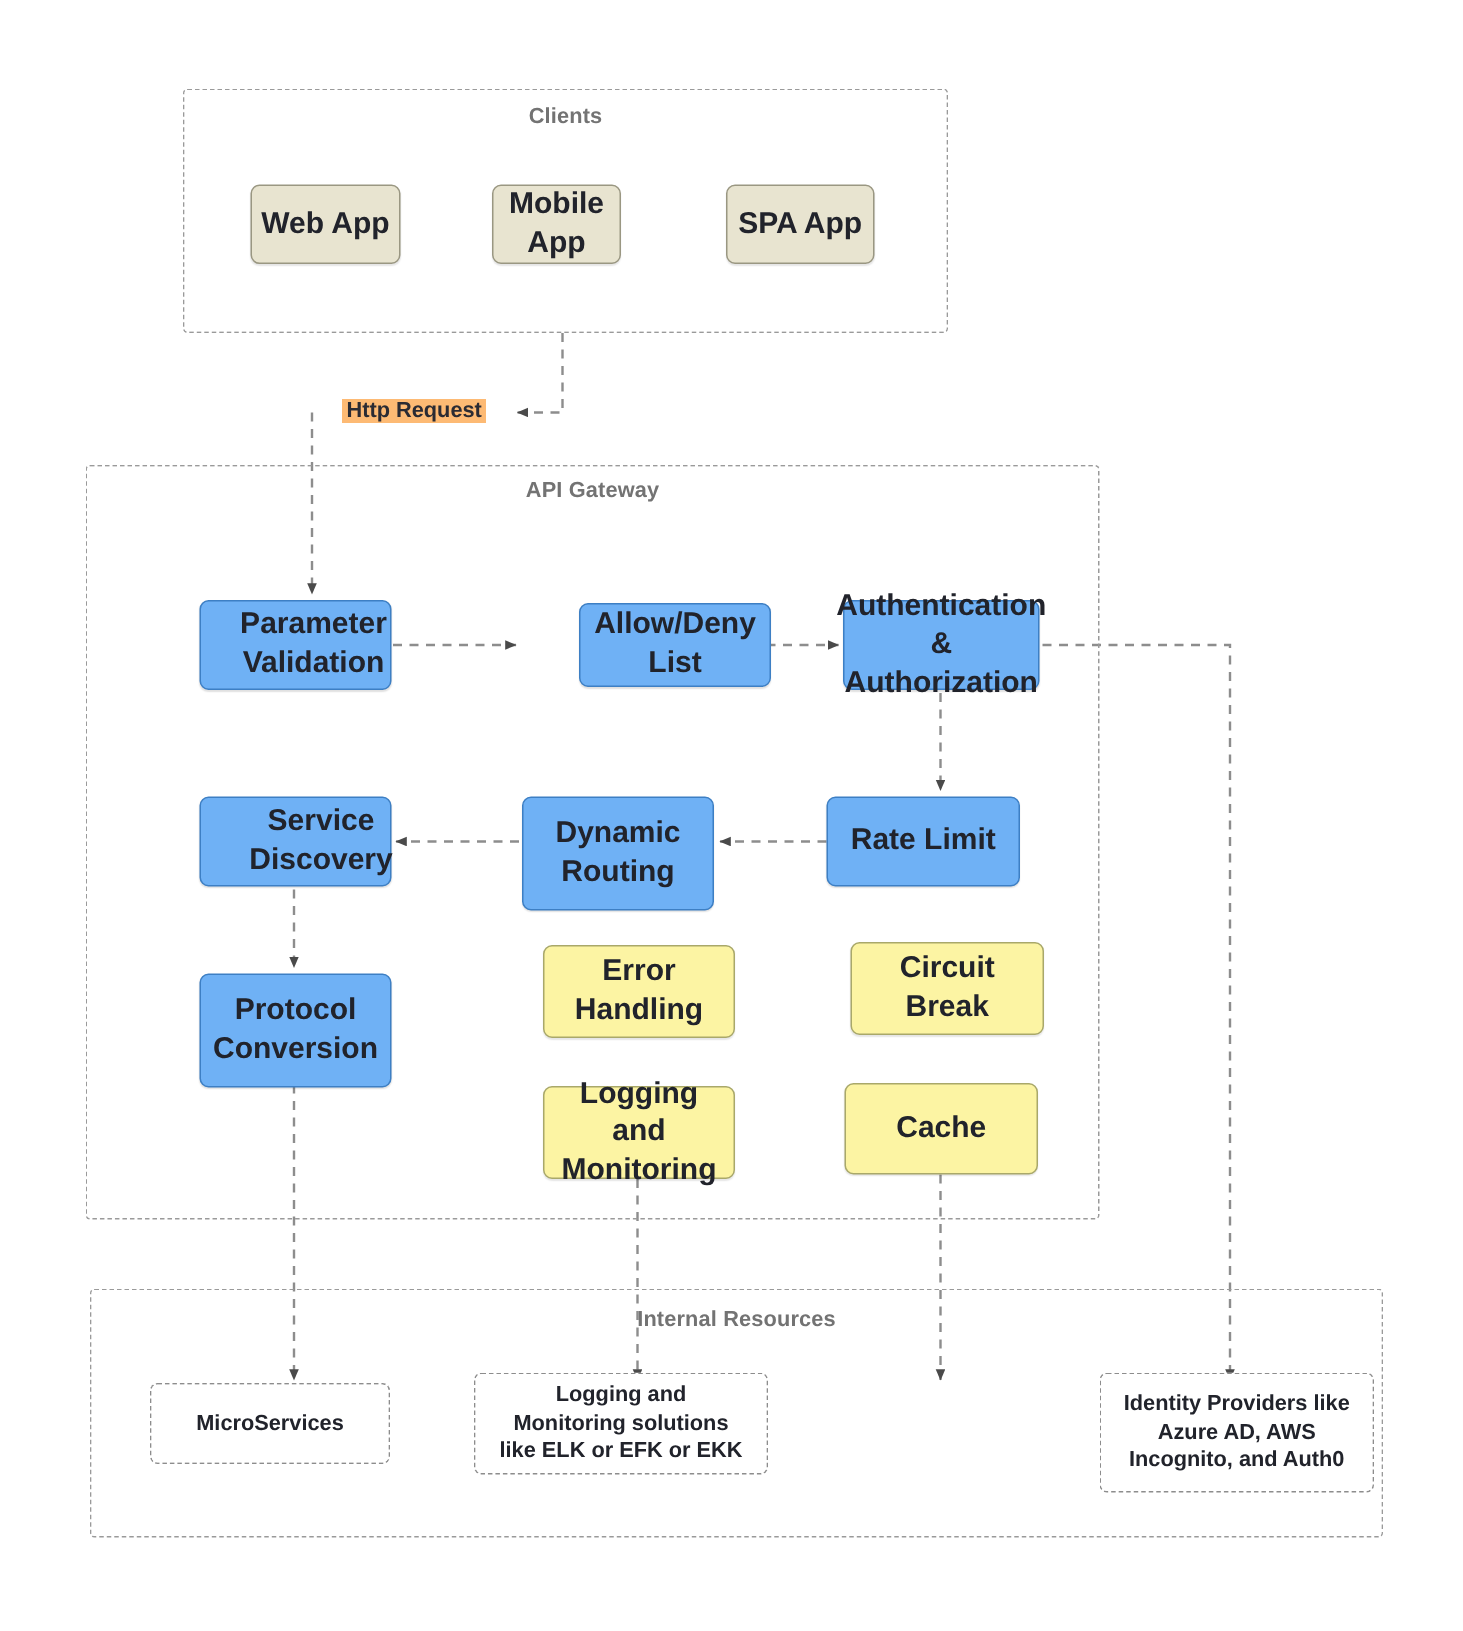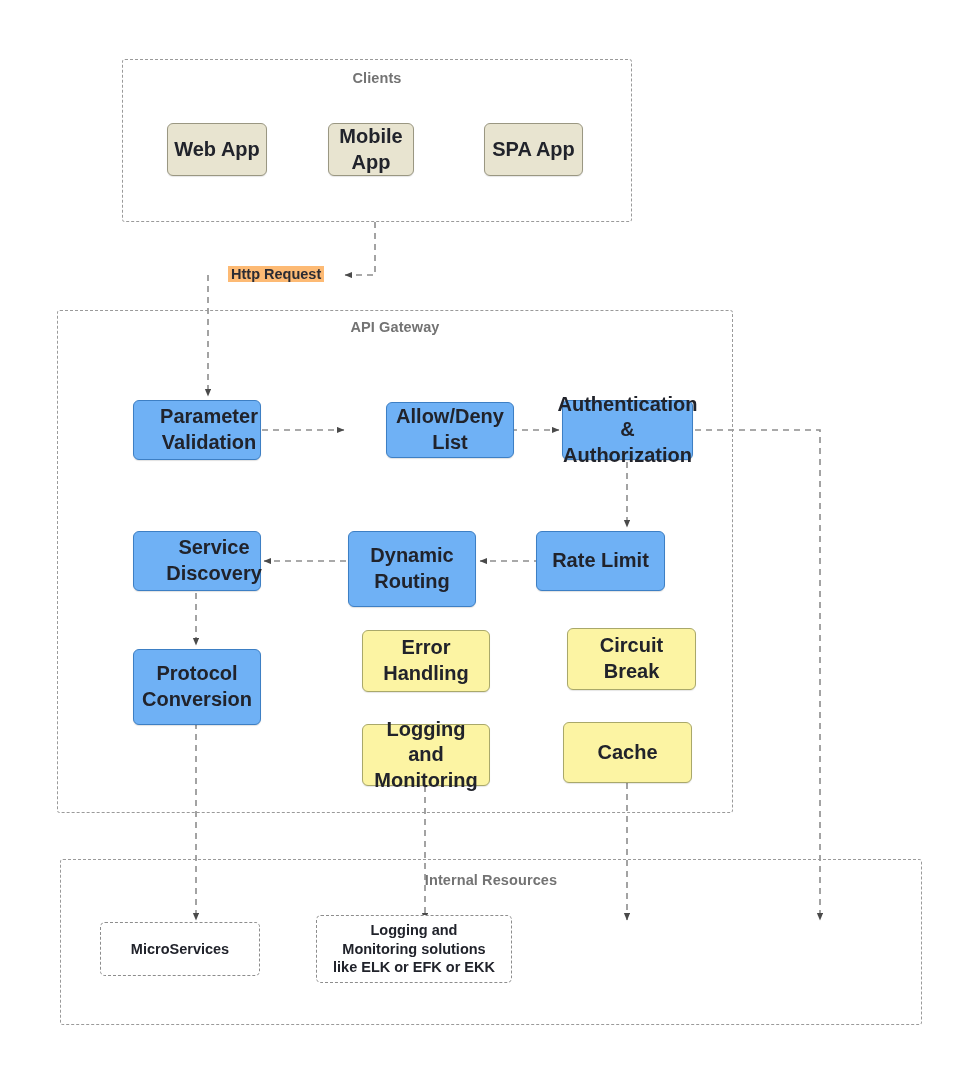--- a/index.html
+++ b/index.html
@@ -150,21 +150,21 @@
 
   <div class="node blue" style="left:562px; top:400px; width:131px; height:60px;">Authentication
 &amp; Authorization</div>
 
   <div class="node blue" style="left:133px; top:531px; width:128px; height:60px;padding-left:38px;">Service
 Discovery</div>
 
   <div class="node blue" style="left:348px; top:531px; width:128px; height:76px;">Dynamic
 Routing</div>
 
-  <div class="node blue" style="left:536px; top:531px; width:129px; height:60px;">Rate Limit</div>
+  <div class="node blue" style="left:551px; top:531px; width:129px; height:60px;">Rate Limit</div>
 
   <div class="node blue" style="left:133px; top:649px; width:128px; height:76px;">Protocol
 Conversion</div>
 
   <div class="node yellow" style="left:362px; top:630px; width:128px; height:62px;">Error Handling</div>
 
   <div class="node yellow" style="left:567px; top:628px; width:129px; height:62px;">Circuit Break</div>
 
   <div class="node yellow" style="left:362px; top:724px; width:128px; height:62px;">Logging and
 Monitoring</div>
@@ -175,14 +175,17 @@
     <div class="group-title" style="top:12px;">Internal Resources</div>
   </div>
 
   <div class="node dashed-box" style="left:100px; top:922px; width:160px; height:54px;">MicroServices</div>
 
   <div class="node dashed-box" style="left:316px; top:915px; width:196px; height:68px;">Logging and
 Monitoring solutions
 like ELK or EFK or EKK</div>
 
 
+  <div class="node dashed-box" style="left:733px; top:915px; width:183px; height:80px;">Identity Providers like
+Azure AD, AWS
+Incognito, and Auth0</div>
 
 </div>
 
 </body></html>

